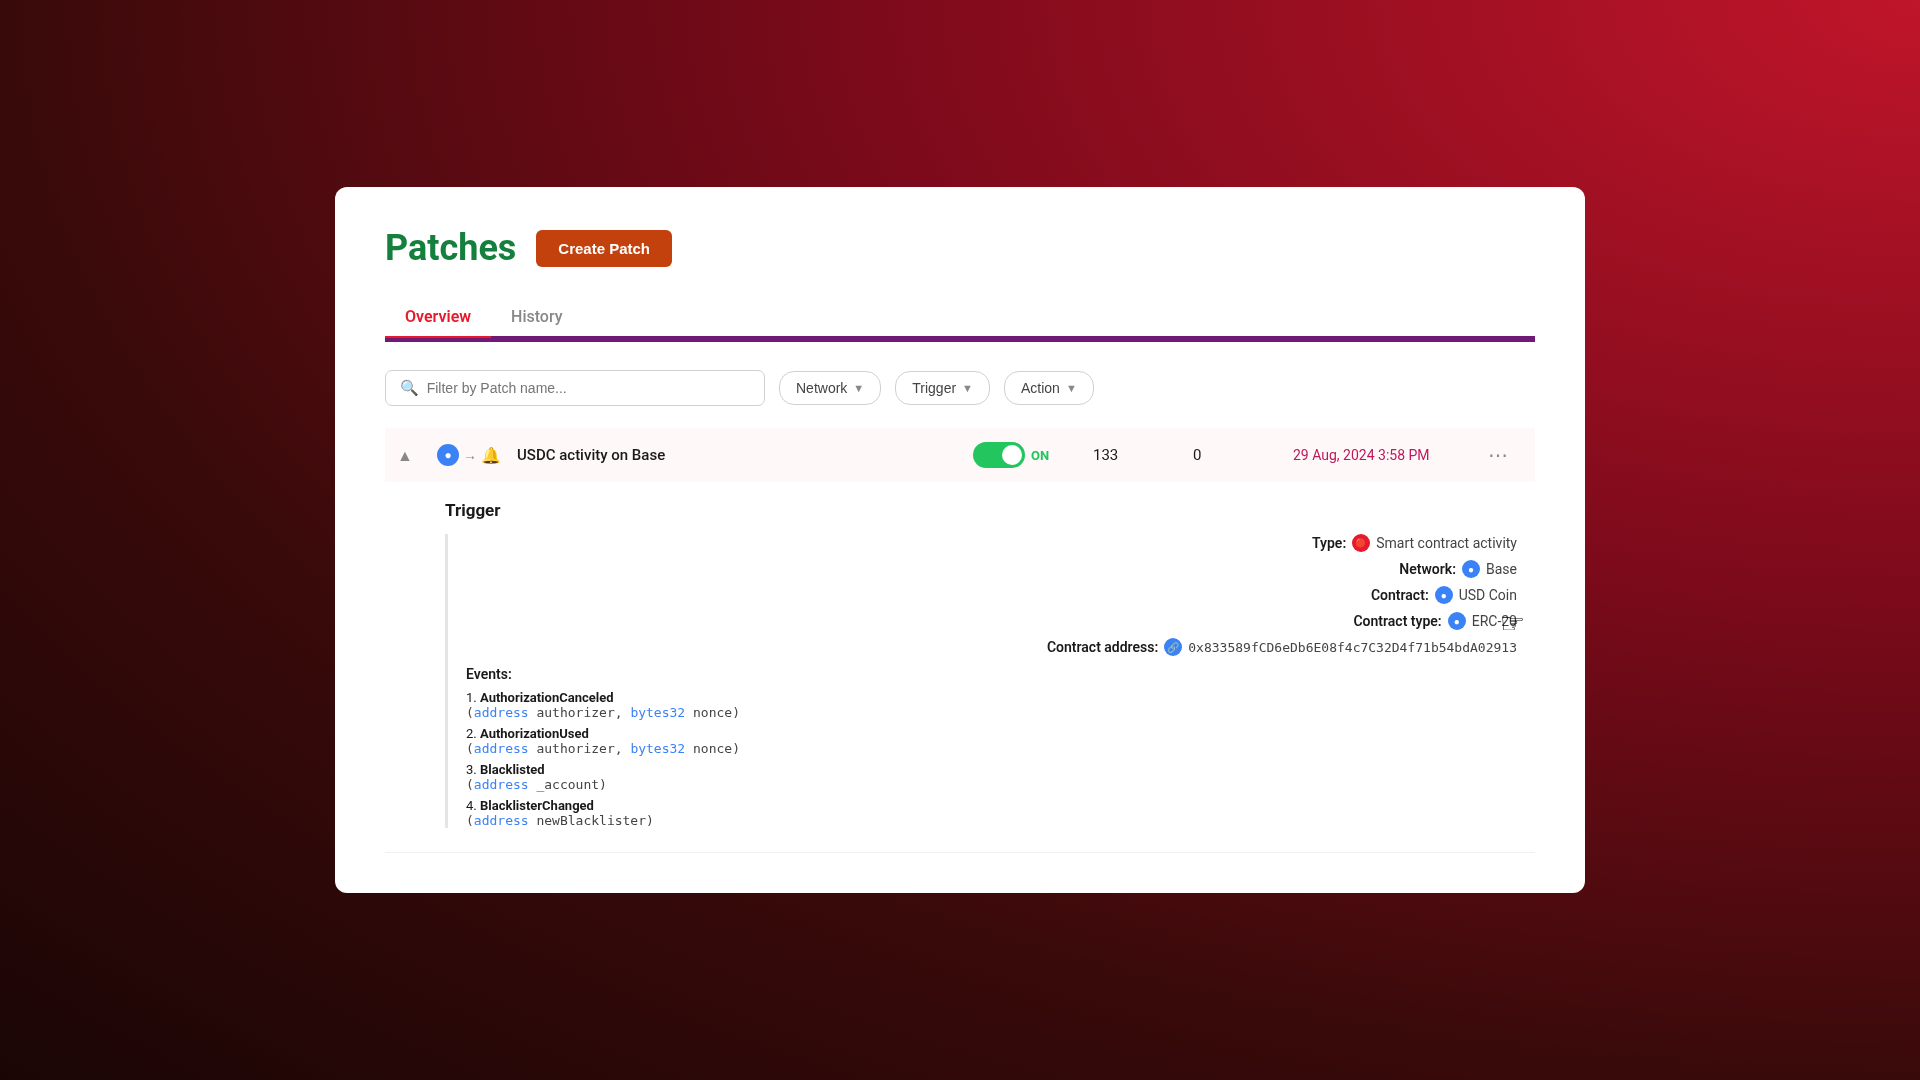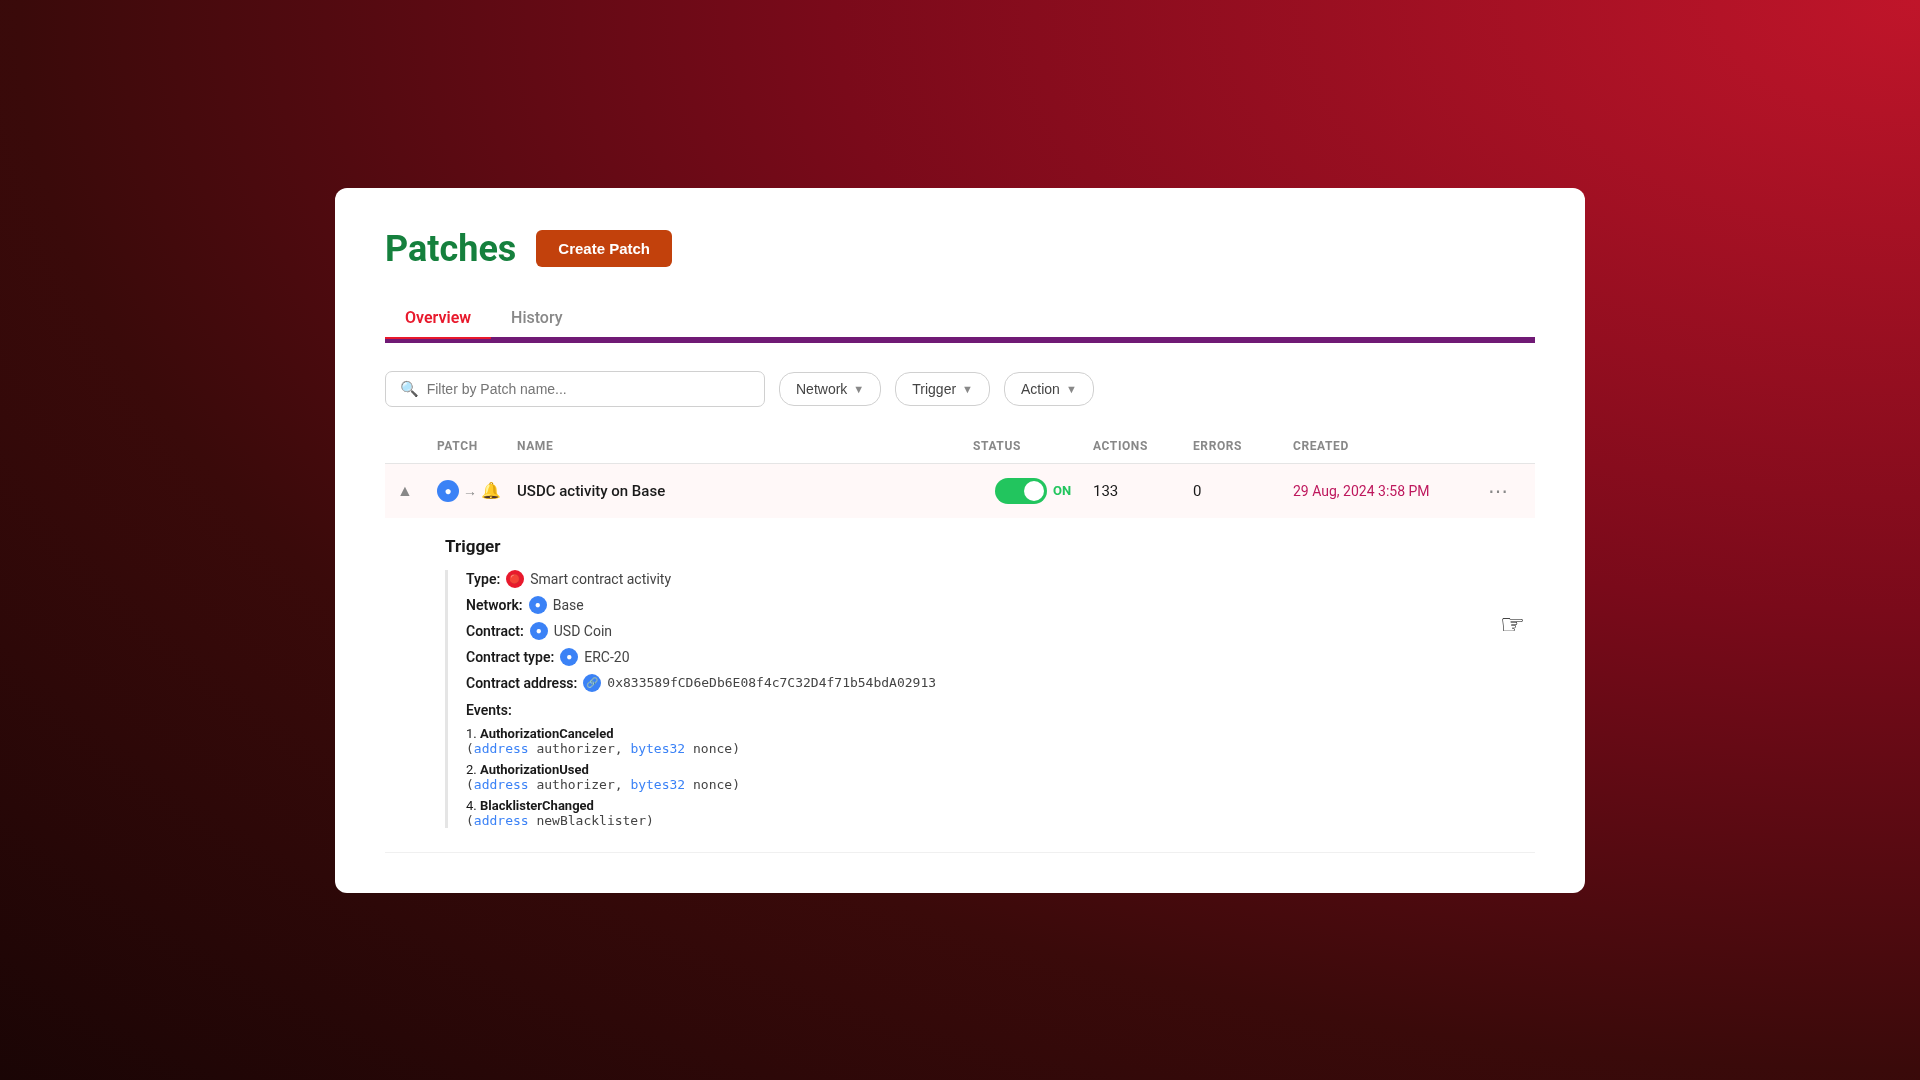--- a/index.html
+++ b/index.html
@@ -129,21 +129,20 @@
     }
     .row-name {
       font-size: 15px;
       color: #1a1a1a;
       font-weight: 500;
     }
     .status-toggle {
       display: flex;
       align-items: center;
       gap: 6px;
-      justify-content: center;
     }
     .toggle-track {
       width: 52px;
       height: 26px;
       background: #22c55e;
       border-radius: 13px;
       position: relative;
       display: flex;
       align-items: center;
       padding: 3px;
@@ -219,20 +218,21 @@
       border-left: 3px solid #e5e5e5;
       padding-left: 18px;
     }
     .detail-line {
       font-size: 14px;
       color: #444;
       margin-bottom: 8px;
       display: flex;
       align-items: center;
       gap: 6px;
+      justify-content: flex-end;
     }
     .detail-label {
       font-weight: 600;
       color: #1a1a1a;
     }
     .detail-icon {
       width: 18px;
       height: 18px;
       border-radius: 50%;
       display: inline-flex;
@@ -307,30 +307,20 @@
     <button class="filter-btn">
       <span>Trigger</span>
       <span class="chevron">▼</span>
     </button>
     <button class="filter-btn">
       <span>Action</span>
       <span class="chevron">▼</span>
     </button>
   </div>
 
-  <div class="table-header">
-    <div></div>
-    <div>PATCH</div>
-    <div>NAME</div>
-    <div>STATUS</div>
-    <div>ACTIONS</div>
-    <div>ERRORS</div>
-    <div>CREATED</div>
-    <div></div>
-  </div>
 
   <div class="table-row-wrapper">
     <div class="table-row">
       <div>
         <button class="chevron-btn">▲</button>
       </div>
       <div class="row-icons">
         <span class="icon-circle icon-blue">●</span>
         <span class="icon-arrow">→</span>
         <span class="icon-red-fire">🔔</span>
@@ -390,20 +380,28 @@
           </div>
           <div class="event-item">
             <span>2.</span>
             <span class="event-name">AuthorizationUsed</span>
             <br>
             <span class="event-params">
               (<span class="param-type">address</span> <span class="param-name">authorizer</span>, <span class="param-type">bytes32</span> <span class="param-name">nonce</span>)
             </span>
           </div>
           <div class="event-item">
+            <span>3.</span>
+            <span class="event-name">Blacklisted</span>
+            <br>
+            <span class="event-params">
+              (<span class="param-type">address</span> <span class="param-name">_account</span>)
+            </span>
+          </div>
+          <div class="event-item">
             <span>4.</span>
             <span class="event-name">BlacklisterChanged</span>
             <br>
             <span class="event-params">
               (<span class="param-type">address</span> <span class="param-name">newBlacklister</span>)
             </span>
           </div>
         </div>
       </div>
     </div>

